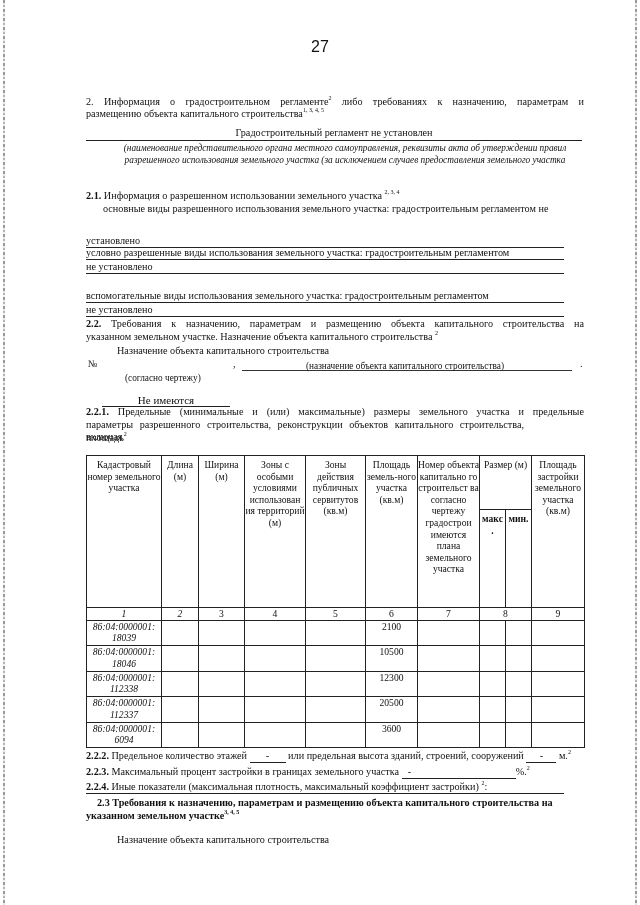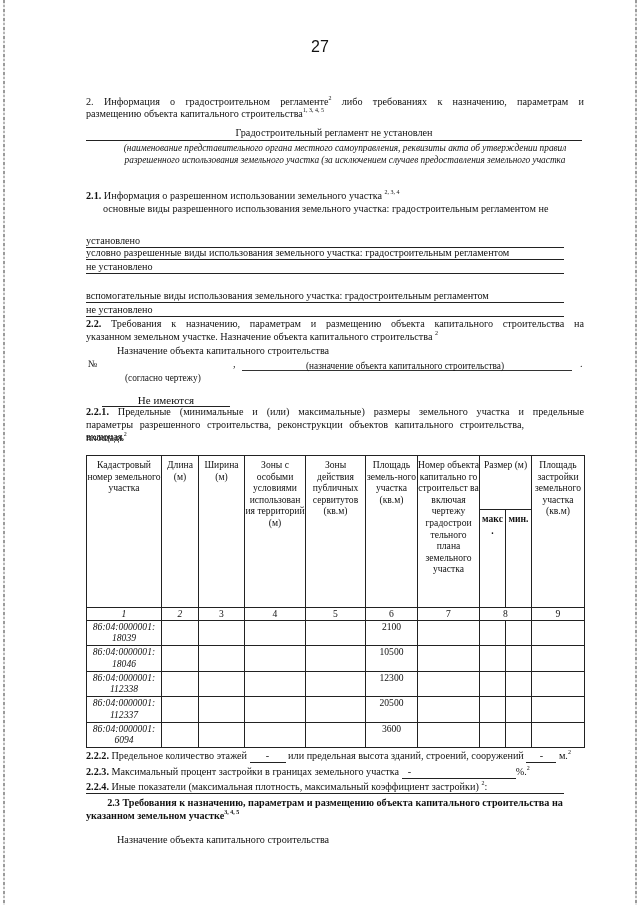--- a/index.html
+++ b/index.html
@@ -95,21 +95,21 @@
       <col style="width:53px">
   </colgroup>
   <tbody>
       <tr class="hdr">
     <td rowspan="2" style="height:148px;">Кадастровый номер земельного участка</td>
     <td rowspan="2">Длина (м)</td>
     <td rowspan="2">Ширина (м)</td>
     <td rowspan="2">Зоны с особыми условиями использован ия территорий (м)</td>
     <td rowspan="2">Зоны действия публичных сервитутов (кв.м)</td>
     <td rowspan="2">Площадь земель-ного участка (кв.м)</td>
-    <td rowspan="2">Номер объекта капитально го строительст ва включая чертежу градострои тельного плана земельного участка</td>
+    <td rowspan="2">Номер объекта капитально го строительст ва согласно чертежу градострои имеются плана земельного участка</td>
     <td colspan="2" style="height:50px;">Размер (м)</td>
     <td rowspan="2">Площадь застройки земельного участка (кв.м)</td>
   </tr>
   <tr class="hdr sub">
     <td>макс .</td>
     <td>мин.</td>
   </tr>
   <tr class="nums">
     <td style="font-style:italic">1</td>
     <td style="font-style:italic">2</td>
@@ -192,15 +192,15 @@
   <span>м.</span><sup>2</sup>
 </div>
 
 <div class="abs t" style="left:86px; top:766px; width:500px; white-space:nowrap;">
   <span class="b">2.2.3.</span><span> Максимальный процент застройки в границах земельного участка</span>
   <span style="display:inline-block; width:108px; text-align:left; padding-left:6px; border-bottom:1px solid #222;">-</span><span>%.</span><sup>2</sup>
 </div>
 
 <div class="abs t uline" style="left:86px; top:781px; width:478px; white-space:nowrap;"><span class="b">2.2.4.</span><span> Иные показатели (максимальная плотность, максимальный коэффициент застройки) </span><sup>2</sup><span>:</span></div>
 
-<div class="abs t b" style="left:86px; top:797px; width:498px; white-space:nowrap;text-align:center;">2.3 Требования к назначению, параметрам и размещению объекта капитального строительства на</div>
+<div class="abs t b" style="left:97px; top:797px; width:498px; white-space:nowrap;">2.3 Требования к назначению, параметрам и размещению объекта капитального строительства на</div>
 <div class="abs t b" style="left:86px; top:810px;"><span>указанном земельном участке</span><sup>3, 4, 5</sup></div>
 <div class="abs t" style="left:117px; top:834px;">Назначение объекта капитального строительства</div>
 
 </body></html>

